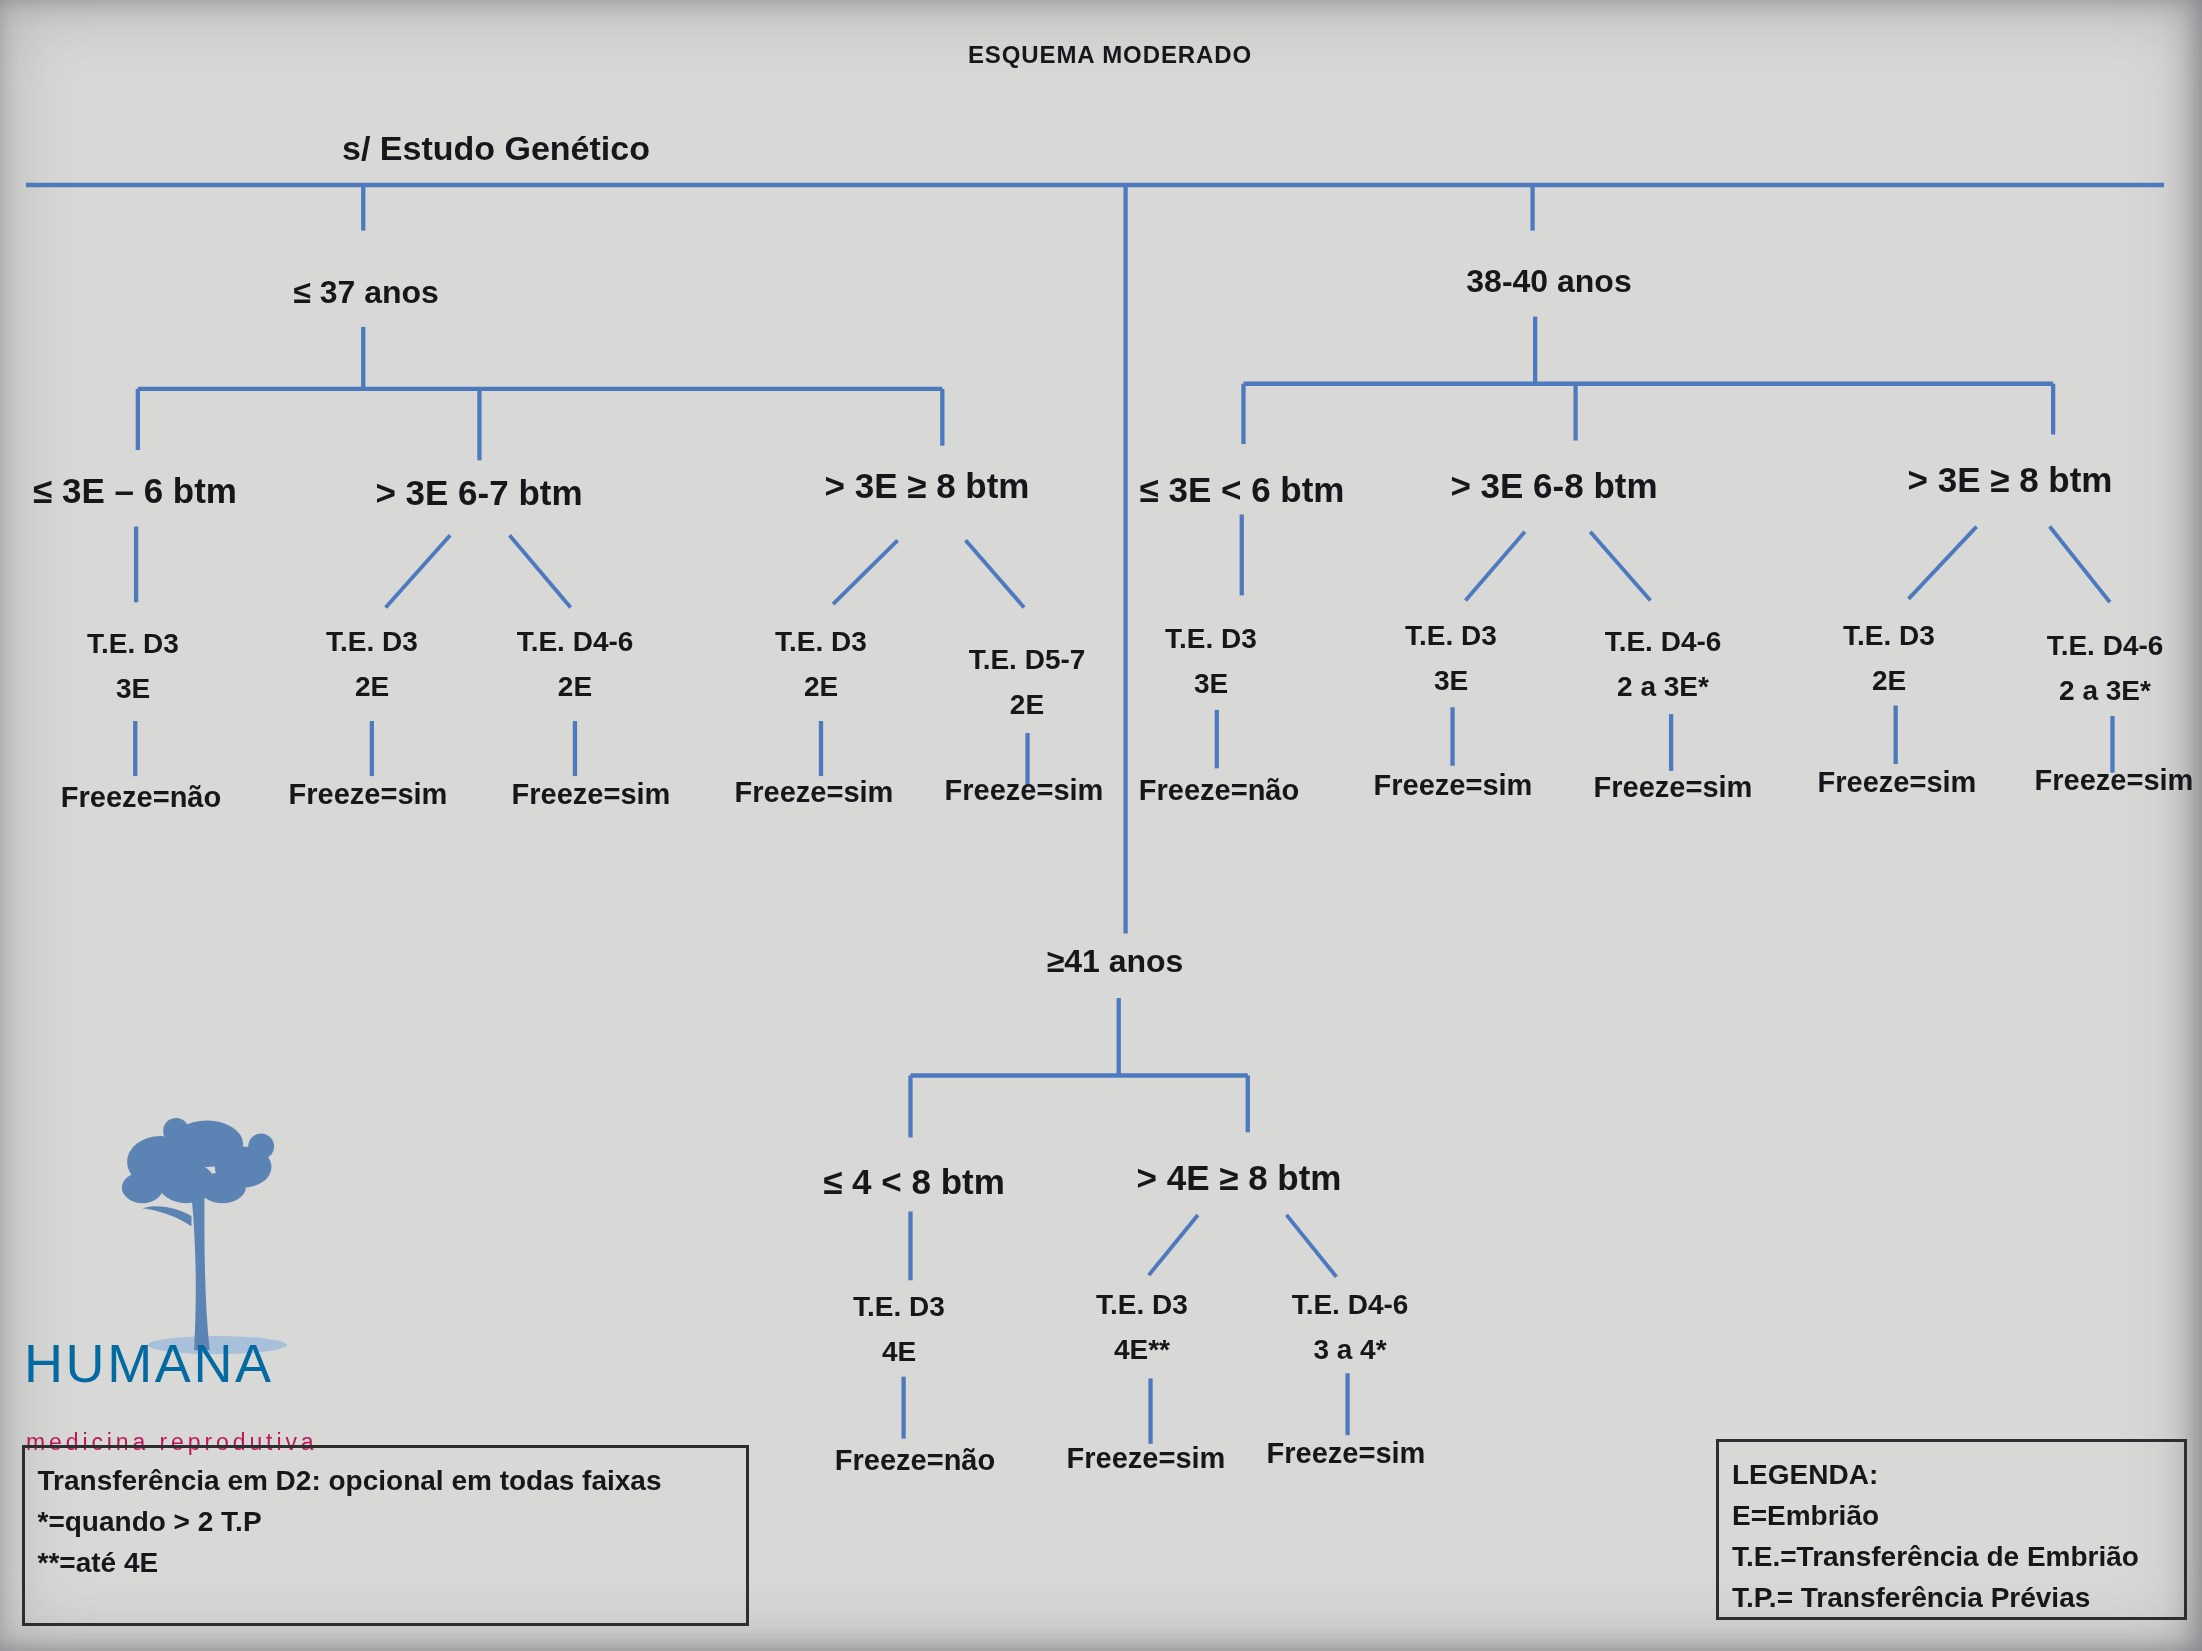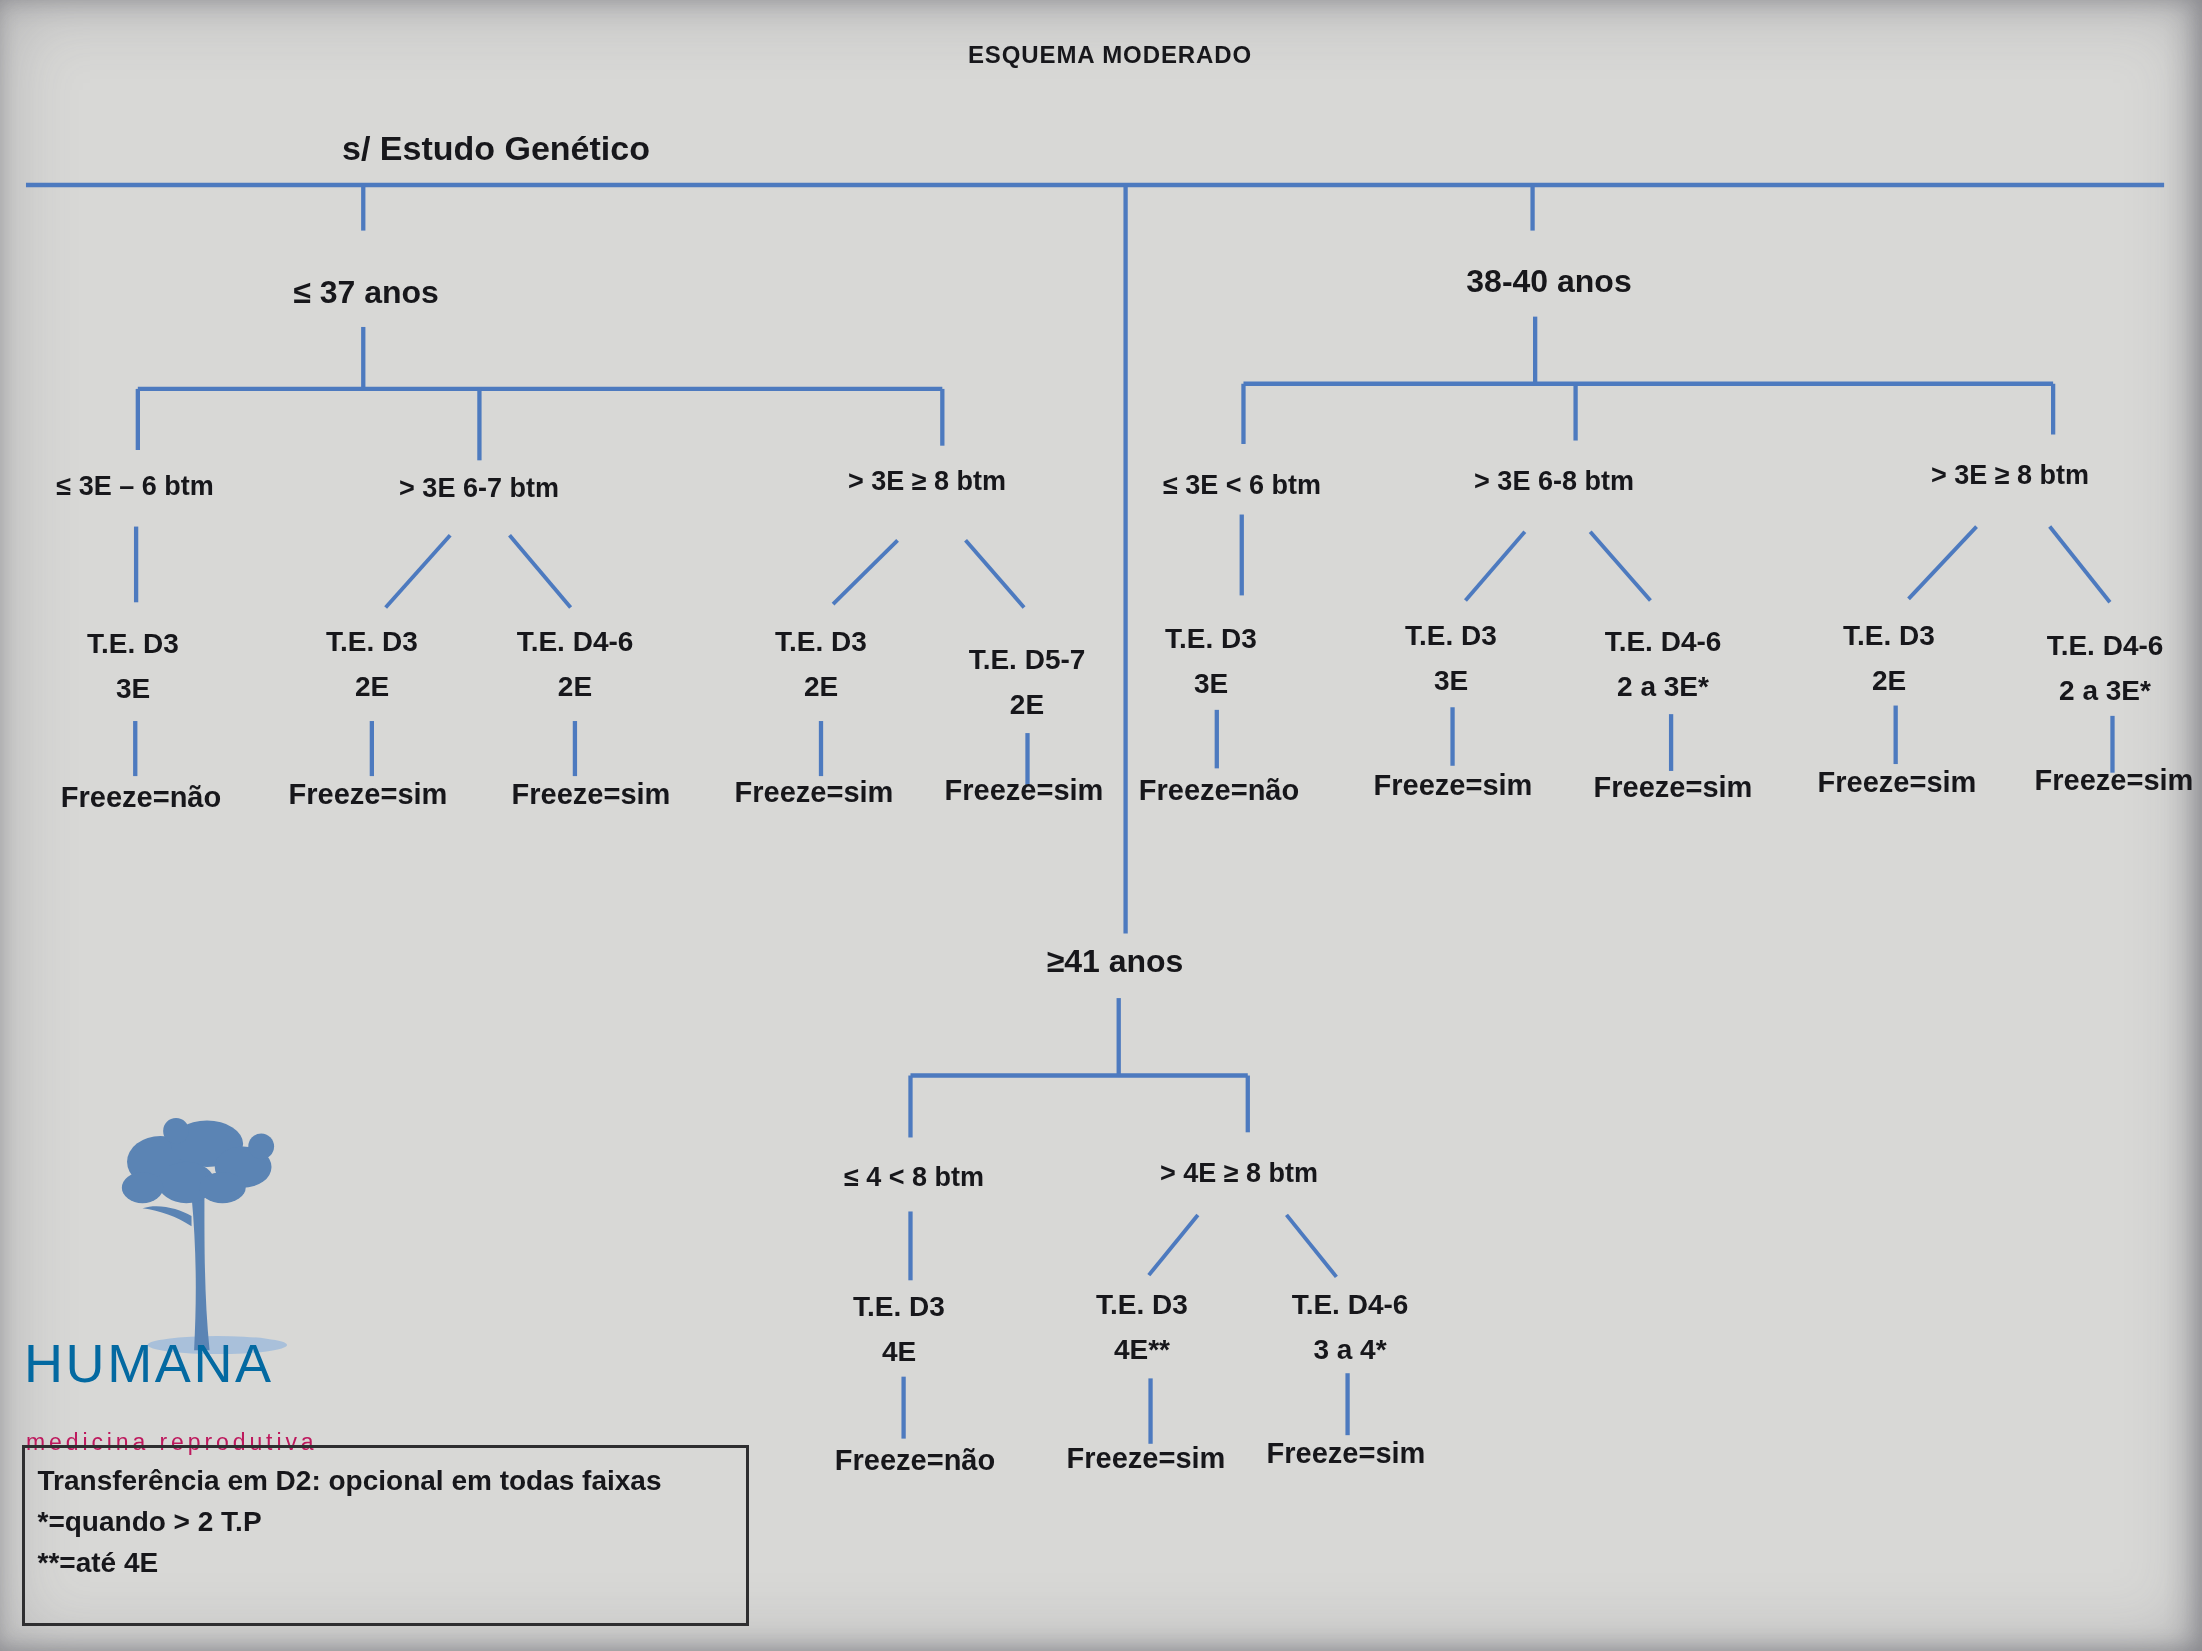--- a/index.html
+++ b/index.html
@@ -8,21 +8,21 @@
     background:#d8d8d6;
     box-shadow:inset 0 0 69px 6.9px rgba(80,80,90,.28), inset -12px 0 26px rgba(60,60,72,.30), inset 0 -5.2px 17px rgba(120,120,125,.25);
     font-family:"Liberation Sans", sans-serif;
     color:#17171b;
   }
   svg.wires{position:absolute;left:0;top:0;}
   .t{position:absolute;transform:translateX(-50%);white-space:nowrap;text-align:center;font-weight:bold;}
   .title{font-size:24px;letter-spacing:0.9px;}
   .hdr{font-size:34px;}
   .age{font-size:32px;}
-  .lbl{font-size:27px;}
+  .lbl{font-size:35px;}
   .te{font-size:28px;line-height:1.62;}
   .fz{font-size:29px;}
   .logo-name{position:absolute;left:24px;top:1332px;font-size:54px;font-weight:500;letter-spacing:2.6px;color:#0369a1;}
   .logo-tag{position:absolute;left:26px;top:1401px;font-size:23px;font-weight:500;letter-spacing:3.9px;color:#be185d;margin-top:28px;}
   .box{position:absolute;border:3.4px solid #2e2e30;background:transparent;font-weight:bold;font-size:28px;line-height:1.47;padding:12px 13px;}
   .note-box{left:21.5px;top:1445px;width:727px;height:181px;box-sizing:border-box;}
   .legend-box{left:1716px;top:1439px;width:471px;height:181px;box-sizing:border-box;}
   .box div{white-space:nowrap;}
 </style>
 </head>
@@ -189,15 +189,21 @@
   </svg>
   <div class="logo-name">HUMANA</div>
   <div class="logo-tag">medicina reprodutiva</div>
 
   <div class="box note-box">
     <div>Transferência em D2: opcional em todas faixas</div>
     <div>*=quando &gt; 2 T.P</div>
     <div>**=até 4E</div>
   </div>
 
+  <div class="box legend-box">
+    <div>LEGENDA:</div>
+    <div>E=Embrião</div>
+    <div>T.E.=Transferência de Embrião</div>
+    <div>T.P.= Transferência Prévias</div>
+  </div>
 
 </div>
 
 
 </body></html>

